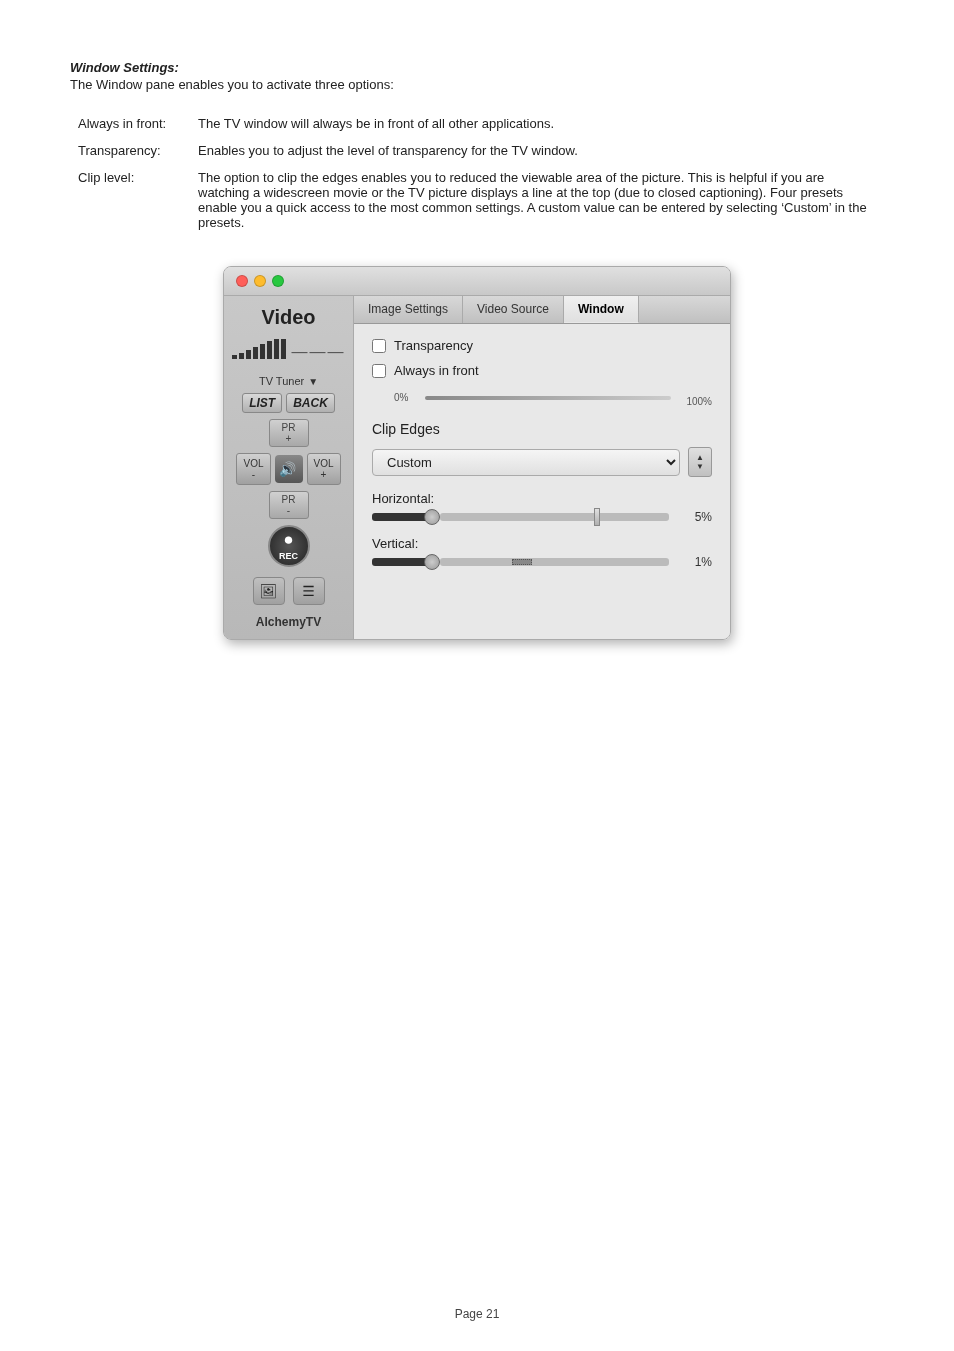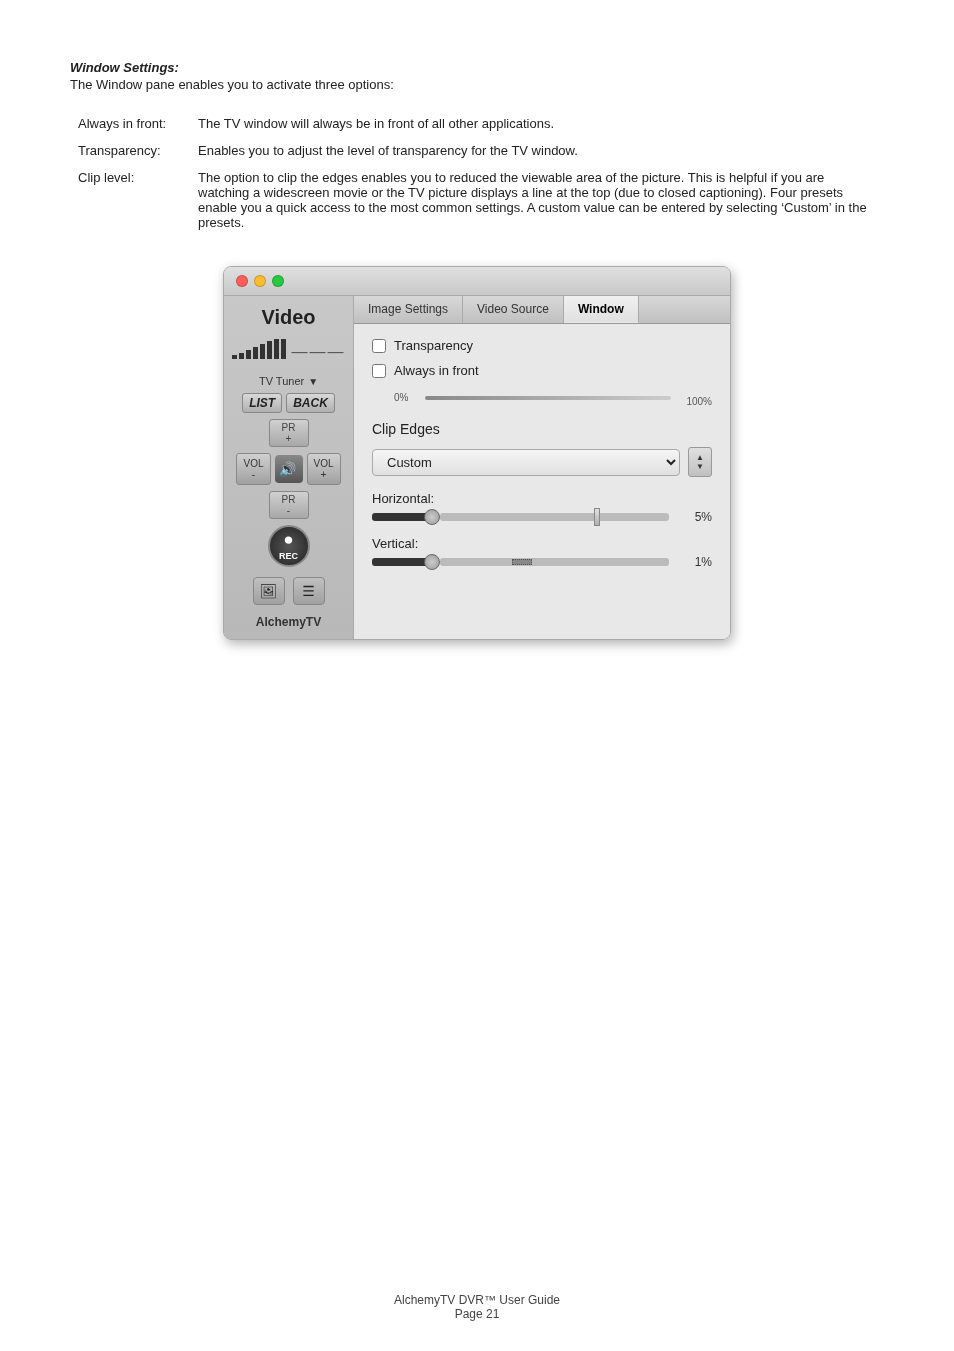--- a/index.html
+++ b/index.html
@@ -545,15 +545,14 @@
             </div>
           </div>
 
         </div>
       </div>
     </div>
   </div>
 </div>
 
 <div class="page-footer">
-  <div>AlchemyTV DVR™ User Guide</div>
   <div>Page 21</div>
 </div>
 
 </body></html>

